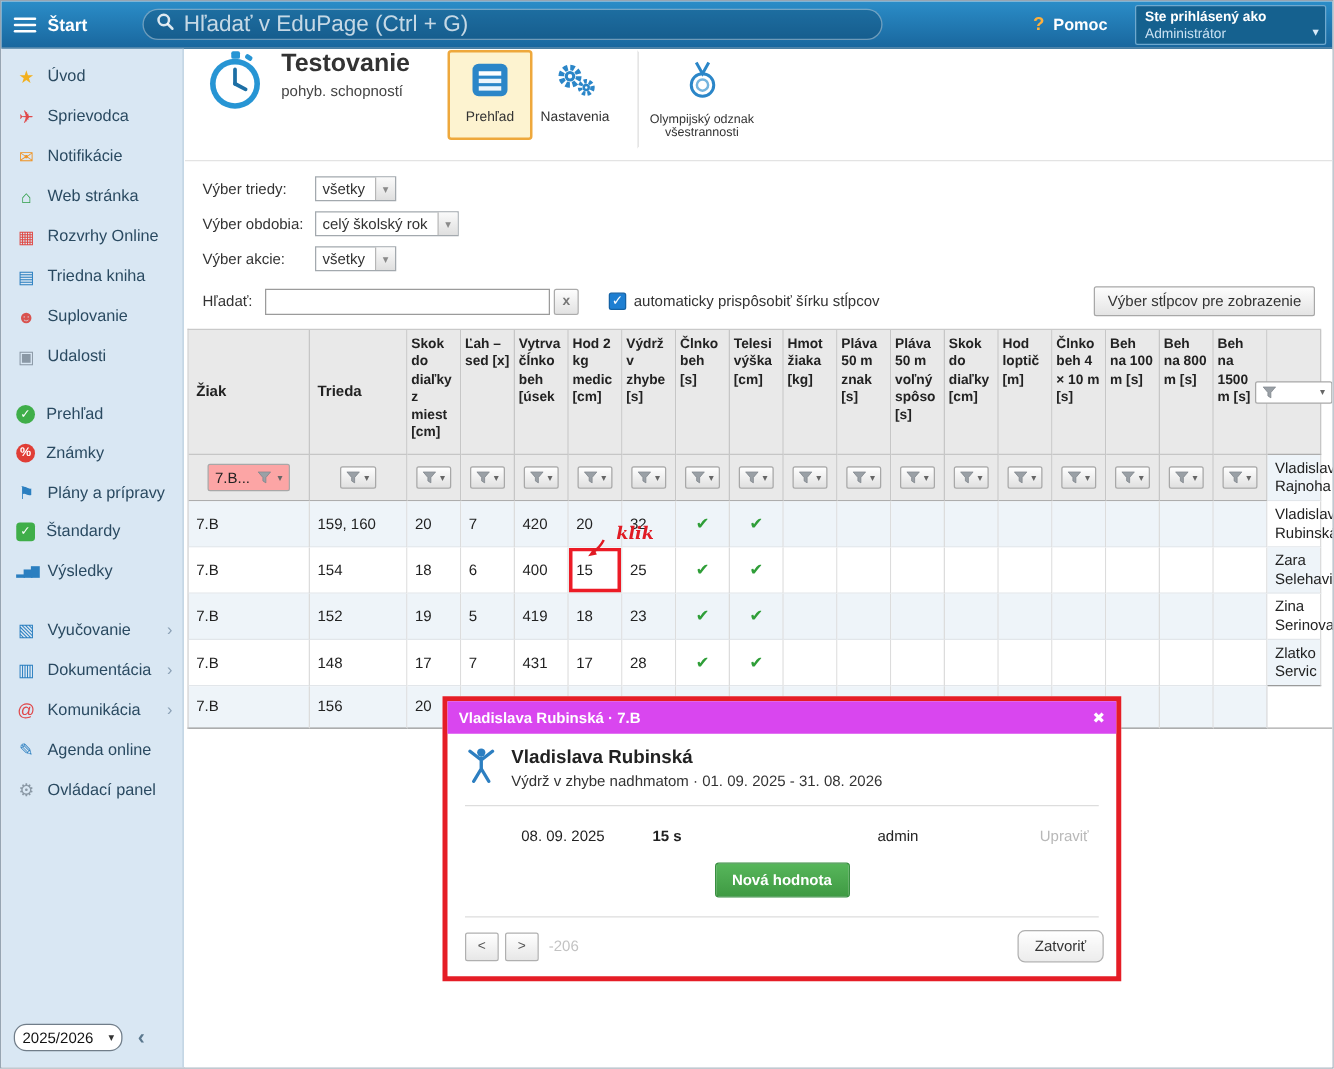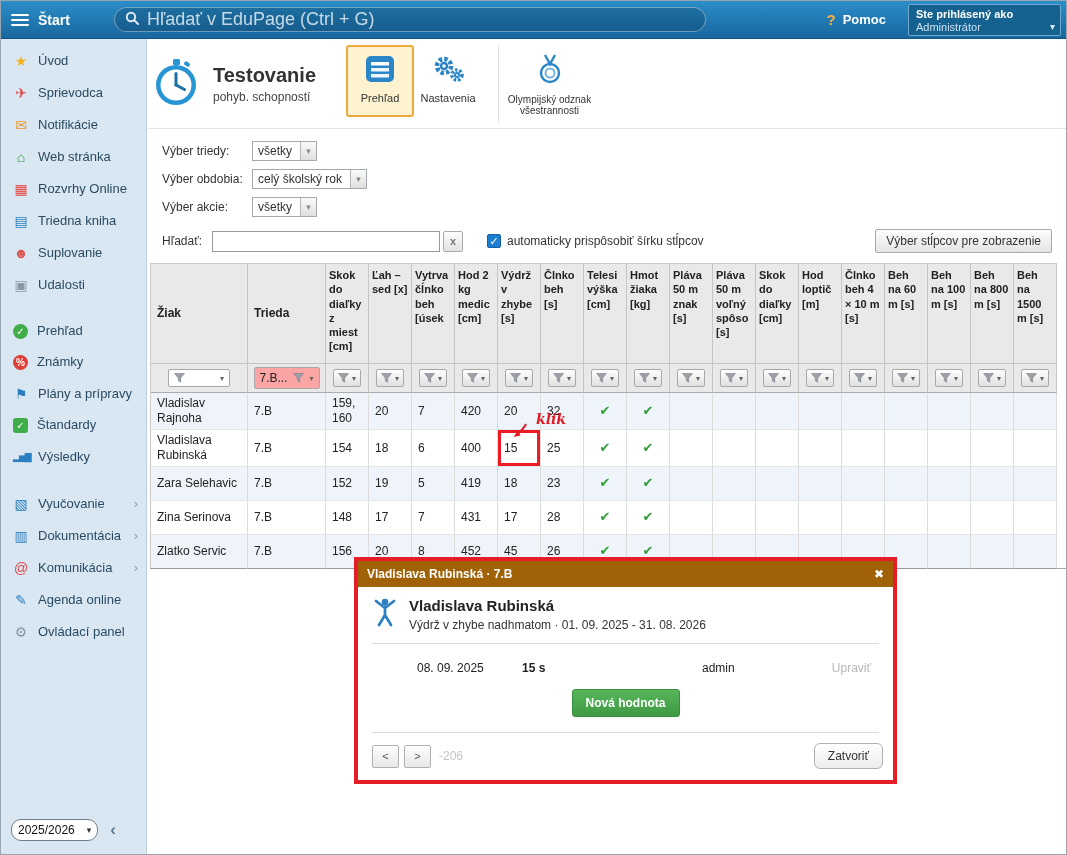--- a/index.html
+++ b/index.html
@@ -43,21 +43,21 @@
   .sb-chev { margin-left: auto; color: #8aa0b4; font-size: 13px; }
   .sb-bottom { margin-top: auto; display: flex; align-items: center; gap: 12px; padding: 10px 8px 13px 10px; }
   .year-select { background: #fff; border: 1px solid #707d89; border-radius: 10px; font-size: 12px;
     color: #111; padding: 3px 6px; display: flex; align-items: center; gap: 12px; cursor: pointer; }
   .year-select .ys-caret { font-size: 9px; color: #333; }
   .collapse { color: #5b788e; font-size: 17px; font-weight: bold; cursor: pointer; }
 
   
   .main { position: absolute; left: 147px; top: 39px; right: 0; bottom: 0; background: #fff; overflow: hidden; }
 
-  .band { height: 88px; display: flex; align-items: center; padding-left: 4px; }
+  .band { height: 88px; display: flex; align-items: flex-start; padding-left: 16px; }
   .band-titles { margin-left: 13px; }
   .band-title { font-size: 20px; font-weight: bold; color: #333; }
   .band-sub { font-size: 12px; color: #444; margin-top: 3px; }
   .tabs { display: flex; margin-left: 30px; align-items: flex-start; }
   .tab { width: 68px; min-height: 72px; display: flex; flex-direction: column; align-items: center;
     padding: 7px 2px 4px; gap: 5px; font-size: 11px; color: #333; text-align: center;
     border: 2px solid transparent; border-radius: 3px; cursor: pointer; line-height: 1.15; }
   .tab.active { background: #fdf3d0; border-color: #eea83c; }
   .tab.wide { width: 104px; margin-left: 16px; border-left: 1px solid #ddd; border-radius: 0; font-size: 10px; }
 
@@ -111,21 +111,21 @@
 
   .cell-klik { box-shadow: inset 0 0 0 3px #ec1b26; }
   .klik-wrap { position: absolute; top: -19px; left: 12px; width: 70px; height: 38px; pointer-events: none; z-index: 6; }
   .klik-text { position: absolute; left: 26px; top: 0; color: #e01b24; font-weight: bold; font-style: italic;
     font-size: 14px; font-family: "DejaVu Serif", serif; }
   .klik-arrow { position: absolute; left: 2px; top: 11px; }
 
   
   .modal { position: absolute; left: 353px; top: 556px; width: 543px; background: #fff;
     border: 4px solid #e51d26; z-index: 10; }
-  .modal-header { background: #a16207; color: #fff; font-weight: bold; font-size: 12px;
+  .modal-header { background: #d946ef; color: #fff; font-weight: bold; font-size: 12px;
     padding: 6px 9px; display: flex; align-items: center; }
   .modal-x { margin-left: auto; font-size: 12px; cursor: pointer; }
   .m-body { padding: 10px 14px 0; }
   .m-person { display: flex; gap: 11px; padding-bottom: 10px; border-bottom: 1px solid #ddd; }
   .m-name { font-size: 15px; font-weight: bold; color: #222; }
   .m-sub { font-size: 12px; color: #333; margin-top: 4px; }
   .m-record { display: flex; align-items: center; padding: 17px 0 6px; font-size: 12px; color: #222; }
   .m-date { margin-left: 45px; width: 105px; }
   .m-val { width: 180px; font-weight: bold; }
   .m-edit { margin-left: auto; color: #b8b8b8; margin-right: 8px; cursor: pointer; }
@@ -358,21 +358,20 @@
           <div class="th">Hod 2 kg medic [cm]</div>
           <div class="th">Výdrž v zhybe [s]</div>
           <div class="th">Člnko beh [s]</div>
           <div class="th">Telesi výška [cm]</div>
           <div class="th">Hmot žiaka [kg]</div>
           <div class="th">Pláva 50 m znak [s]</div>
           <div class="th">Pláva 50 m voľný spôso [s]</div>
           <div class="th">Skok do diaľky [cm]</div>
           <div class="th">Hod loptič [m]</div>
           <div class="th">Člnko beh 4 × 10 m [s]</div>
-          <div class="th">Beh na 60 m [s]</div>
           <div class="th">Beh na 100 m [s]</div>
           <div class="th">Beh na 800 m [s]</div>
           <div class="th">Beh na 1500 m [s]</div>
           <div class="tf">
             <span class="fcombo">
               <svg width="11" height="10">
                 <path d="M0.5 0.5 h10 l-3.8 4.5 v4.3 l-2.4 -1.6 v-2.7 z" fill="#9aa0a6" stroke="#7d838a" stroke-width="0.6"></path>
               </svg>
               <span class="caret">▾</span>
             </span>

